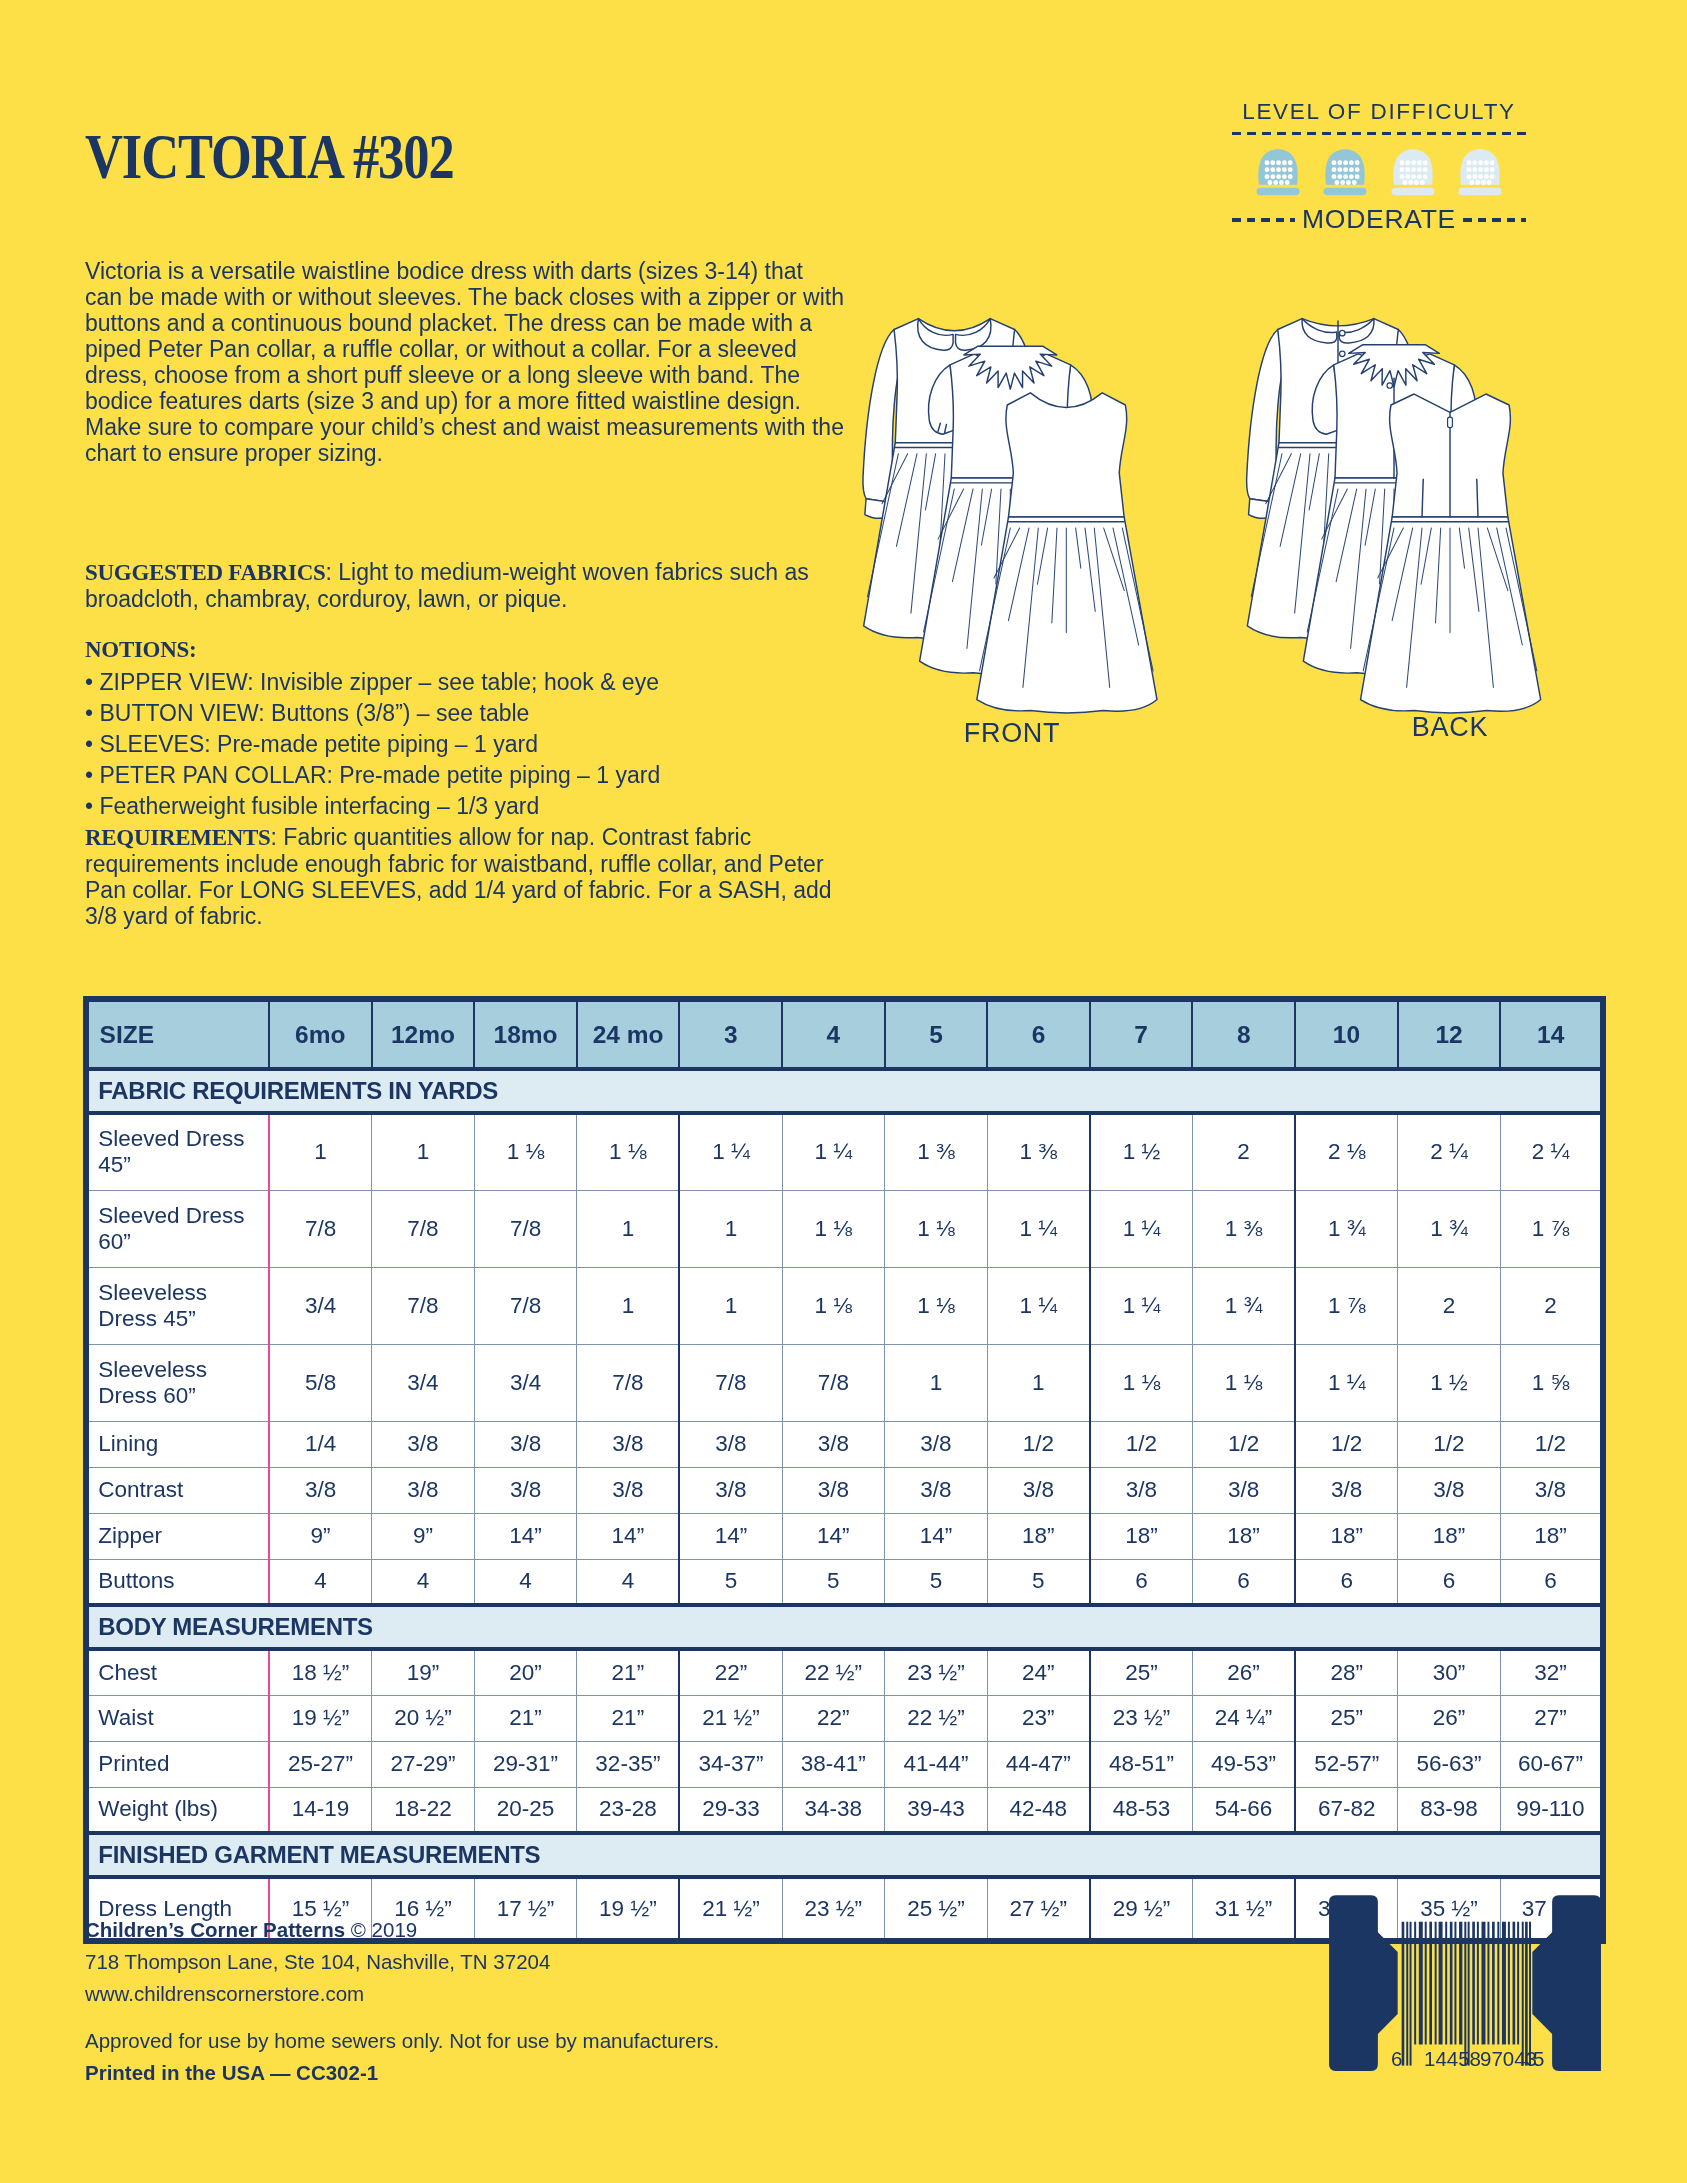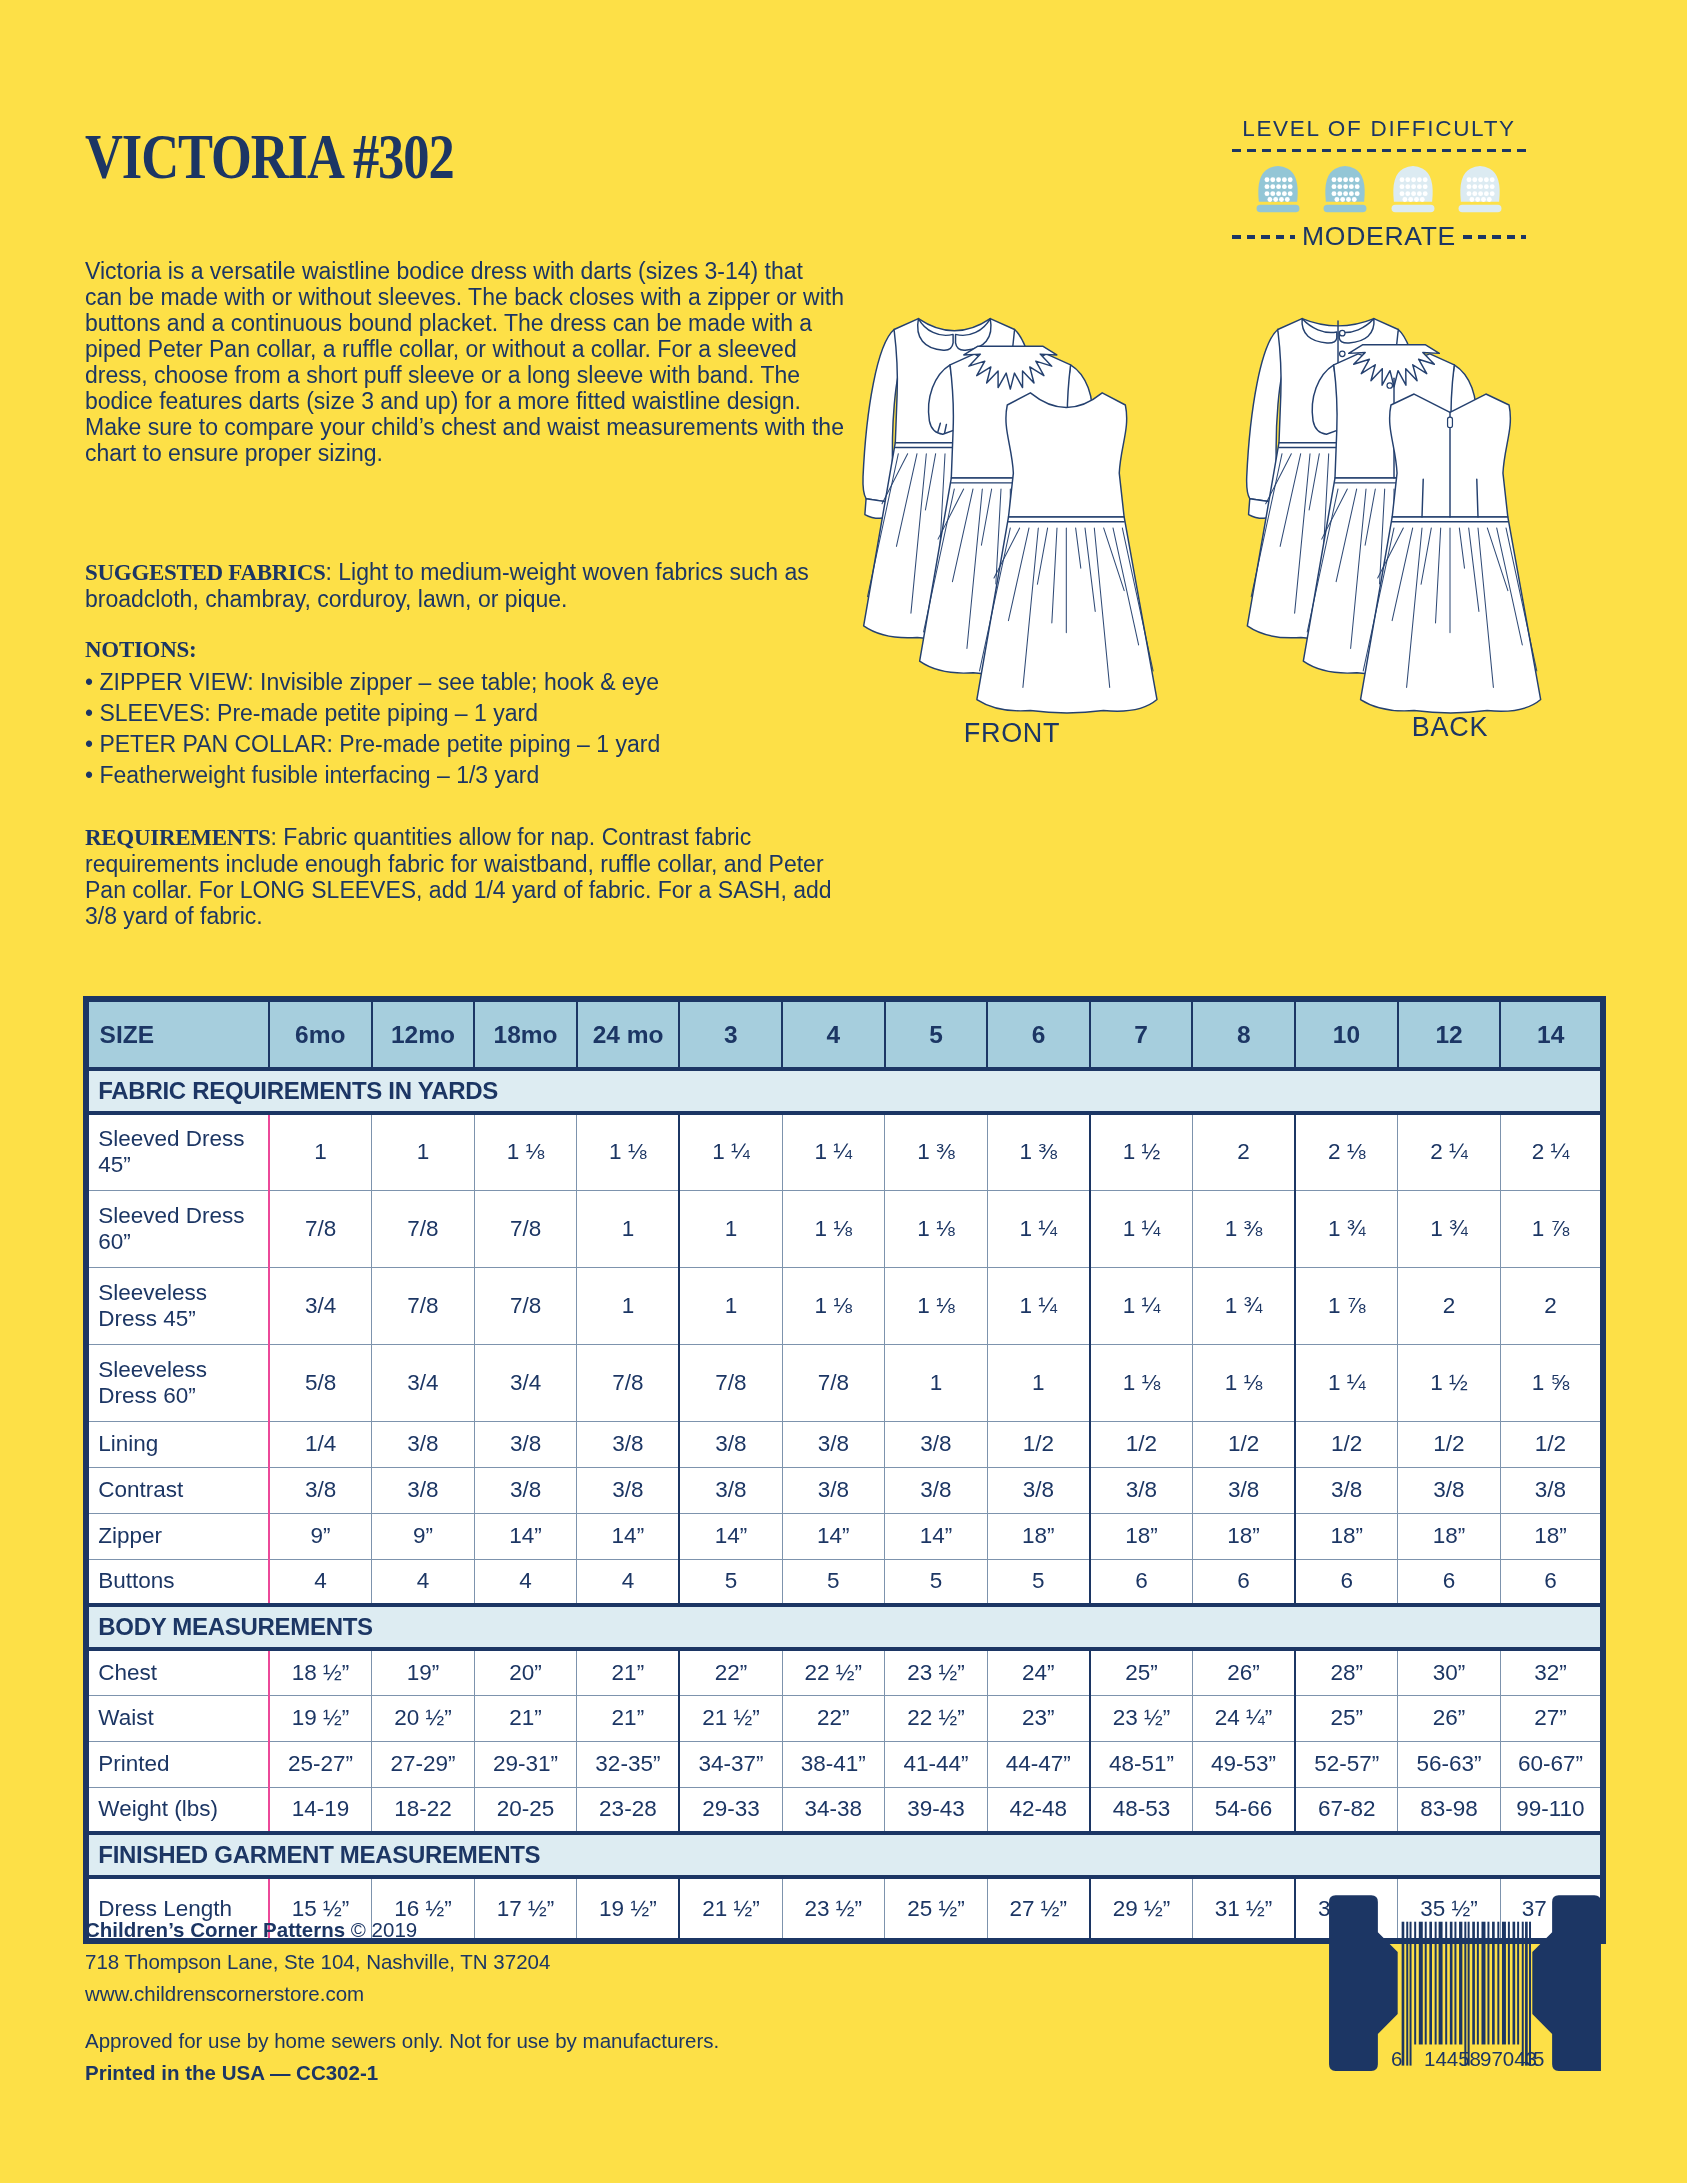--- a/index.html
+++ b/index.html
@@ -2,21 +2,21 @@
 <html style="font-size:10.6px"><head>
 <meta charset="utf-8">
 <style>
   html,body{margin:0;padding:0;background:#ffffff;}
   .page{position:relative;width:1687px;height:2183px;background:#fde047;overflow:hidden;
         font-family:"Liberation Sans",sans-serif;color:#1c3664;}
   
   .title{position:absolute;left:85px;top:120px;font-family:"Liberation Serif",serif;
          font-weight:700;font-size:64px;letter-spacing:-1.3px;transform:scaleX(.82);
          transform-origin:left top;white-space:nowrap;}
-  .difficulty{position:absolute;left:1232px;top:116px;width:294px;}
+  .difficulty{position:absolute;left:1232px;top:99px;width:294px;}
   .difficulty .dlabel{font-size:22.5px;letter-spacing:1.7px;text-align:center;font-weight:400;}
   .dash-line{height:3.3px;margin-top:6.6px;
     background:repeating-linear-gradient(90deg,#1c3664 0 8.6px,transparent 8.6px 15px);}
   .thimbles{display:flex;justify-content:center;gap:9.3px;margin-top:10.6px;}
   .moderate-row{display:flex;align-items:center;gap:7px;margin-top:5px;}
   .moderate-row .seg{flex:1;height:3.3px;
     background:repeating-linear-gradient(90deg,#1c3664 0 8.6px,transparent 8.6px 14.6px);}
   .moderate-row .mtext{font-size:26.5px;letter-spacing:0.7px;}
   
   .para{position:absolute;font-size:23px;line-height:26px;}
@@ -174,20 +174,21 @@
   </div>
 
   <div class="para desc">Victoria is a versatile waistline bodice dress with darts (sizes 3-14) that can be made with or without sleeves. The back closes with a zipper or with buttons and a continuous bound placket. The dress can be made with a piped Peter Pan collar, a ruffle collar, or without a collar. For a sleeved dress, choose from a short puff sleeve or a long sleeve with band. The bodice features darts (size 3 and up) for a more fitted waistline design. Make sure to compare your child’s chest and waist measurements with the chart to ensure proper sizing.</div>
 
   <div class="para fabrics"><span class="slab">SUGGESTED FABRICS</span><span>: Light to medium-weight woven fabrics such as broadcloth, chambray, corduroy, lawn, or pique.</span></div>
 
   <div class="para notions">
     <span class="slab">NOTIONS:</span>
     <ul>
       <li>• ZIPPER VIEW: Invisible zipper – see table; hook &amp; eye</li>
+      <li>• BUTTON VIEW: Buttons (3/8”) – see table</li>
       <li>• SLEEVES: Pre-made petite piping – 1 yard</li>
       <li>• PETER PAN COLLAR: Pre-made petite piping – 1 yard</li>
       <li>• Featherweight fusible interfacing – 1/3 yard</li>
     </ul>
   </div>
 
   <div class="para requirements"><span class="slab">REQUIREMENTS</span><span>: Fabric quantities allow for nap.  Contrast fabric requirements include enough fabric for waistband, ruffle collar, and Peter Pan collar. For LONG SLEEVES, add 1/4 yard of fabric. For a SASH, add 3/8 yard of fabric.</span></div>
 
   <svg class="illos" width="774" height="450" viewBox="0 0 1170 680">
 

